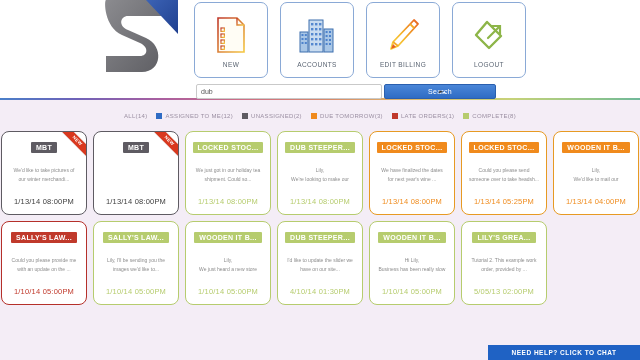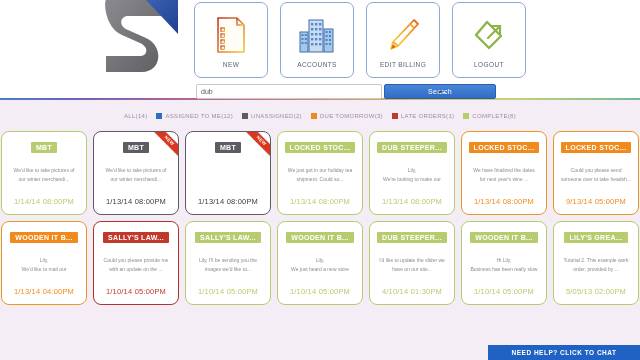--- a/index.html
+++ b/index.html
@@ -410,28 +410,20 @@
         <span class="sw" style="background:#c0392b"></span>
         <span class="lbl">LATE ORDERS(1)</span>
       </div>
       <div class="filter">
         <span class="sw" style="background:#b6cc6e"></span>
         <span class="lbl">COMPLETE(8)</span>
       </div>
     </div>
 
   <div class="grid">
-      <div class="card green">
-        <div class="card-badge">MBT</div>
-        <div class="card-body">
-          <span class="ln">We'd like to take pictures of</span>
-          <span class="ln">our winter merchandi...</span>
-        </div>
-        <div class="card-date">1/14/14 08:00PM</div>
-      </div>
       <div class="card gray">
         <div class="ribbon">NEW</div>
         <div class="card-badge">MBT</div>
         <div class="card-body">
           <span class="ln">We'd like to take pictures of</span>
           <span class="ln">our winter merchandi...</span>
         </div>
         <div class="card-date">1/13/14 08:00PM</div>
       </div>
       <div class="card gray">
@@ -466,21 +458,21 @@
           <span class="ln">for next year's wine ...</span>
         </div>
         <div class="card-date">1/13/14 08:00PM</div>
       </div>
       <div class="card orange">
         <div class="card-badge">LOCKED STOC...</div>
         <div class="card-body">
           <span class="ln">Could you please send</span>
           <span class="ln">someone over to take headsh...</span>
         </div>
-        <div class="card-date">9/13/14 05:00PM</div>
+        <div class="card-date">1/13/14 05:25PM</div>
       </div>
       <div class="card orange">
         <div class="card-badge">WOODEN IT B...</div>
         <div class="card-body">
           <span class="ln">Lily,</span>
           <span class="ln">We'd like to mail our</span>
         </div>
         <div class="card-date">1/13/14 04:00PM</div>
       </div>
       <div class="card red">

